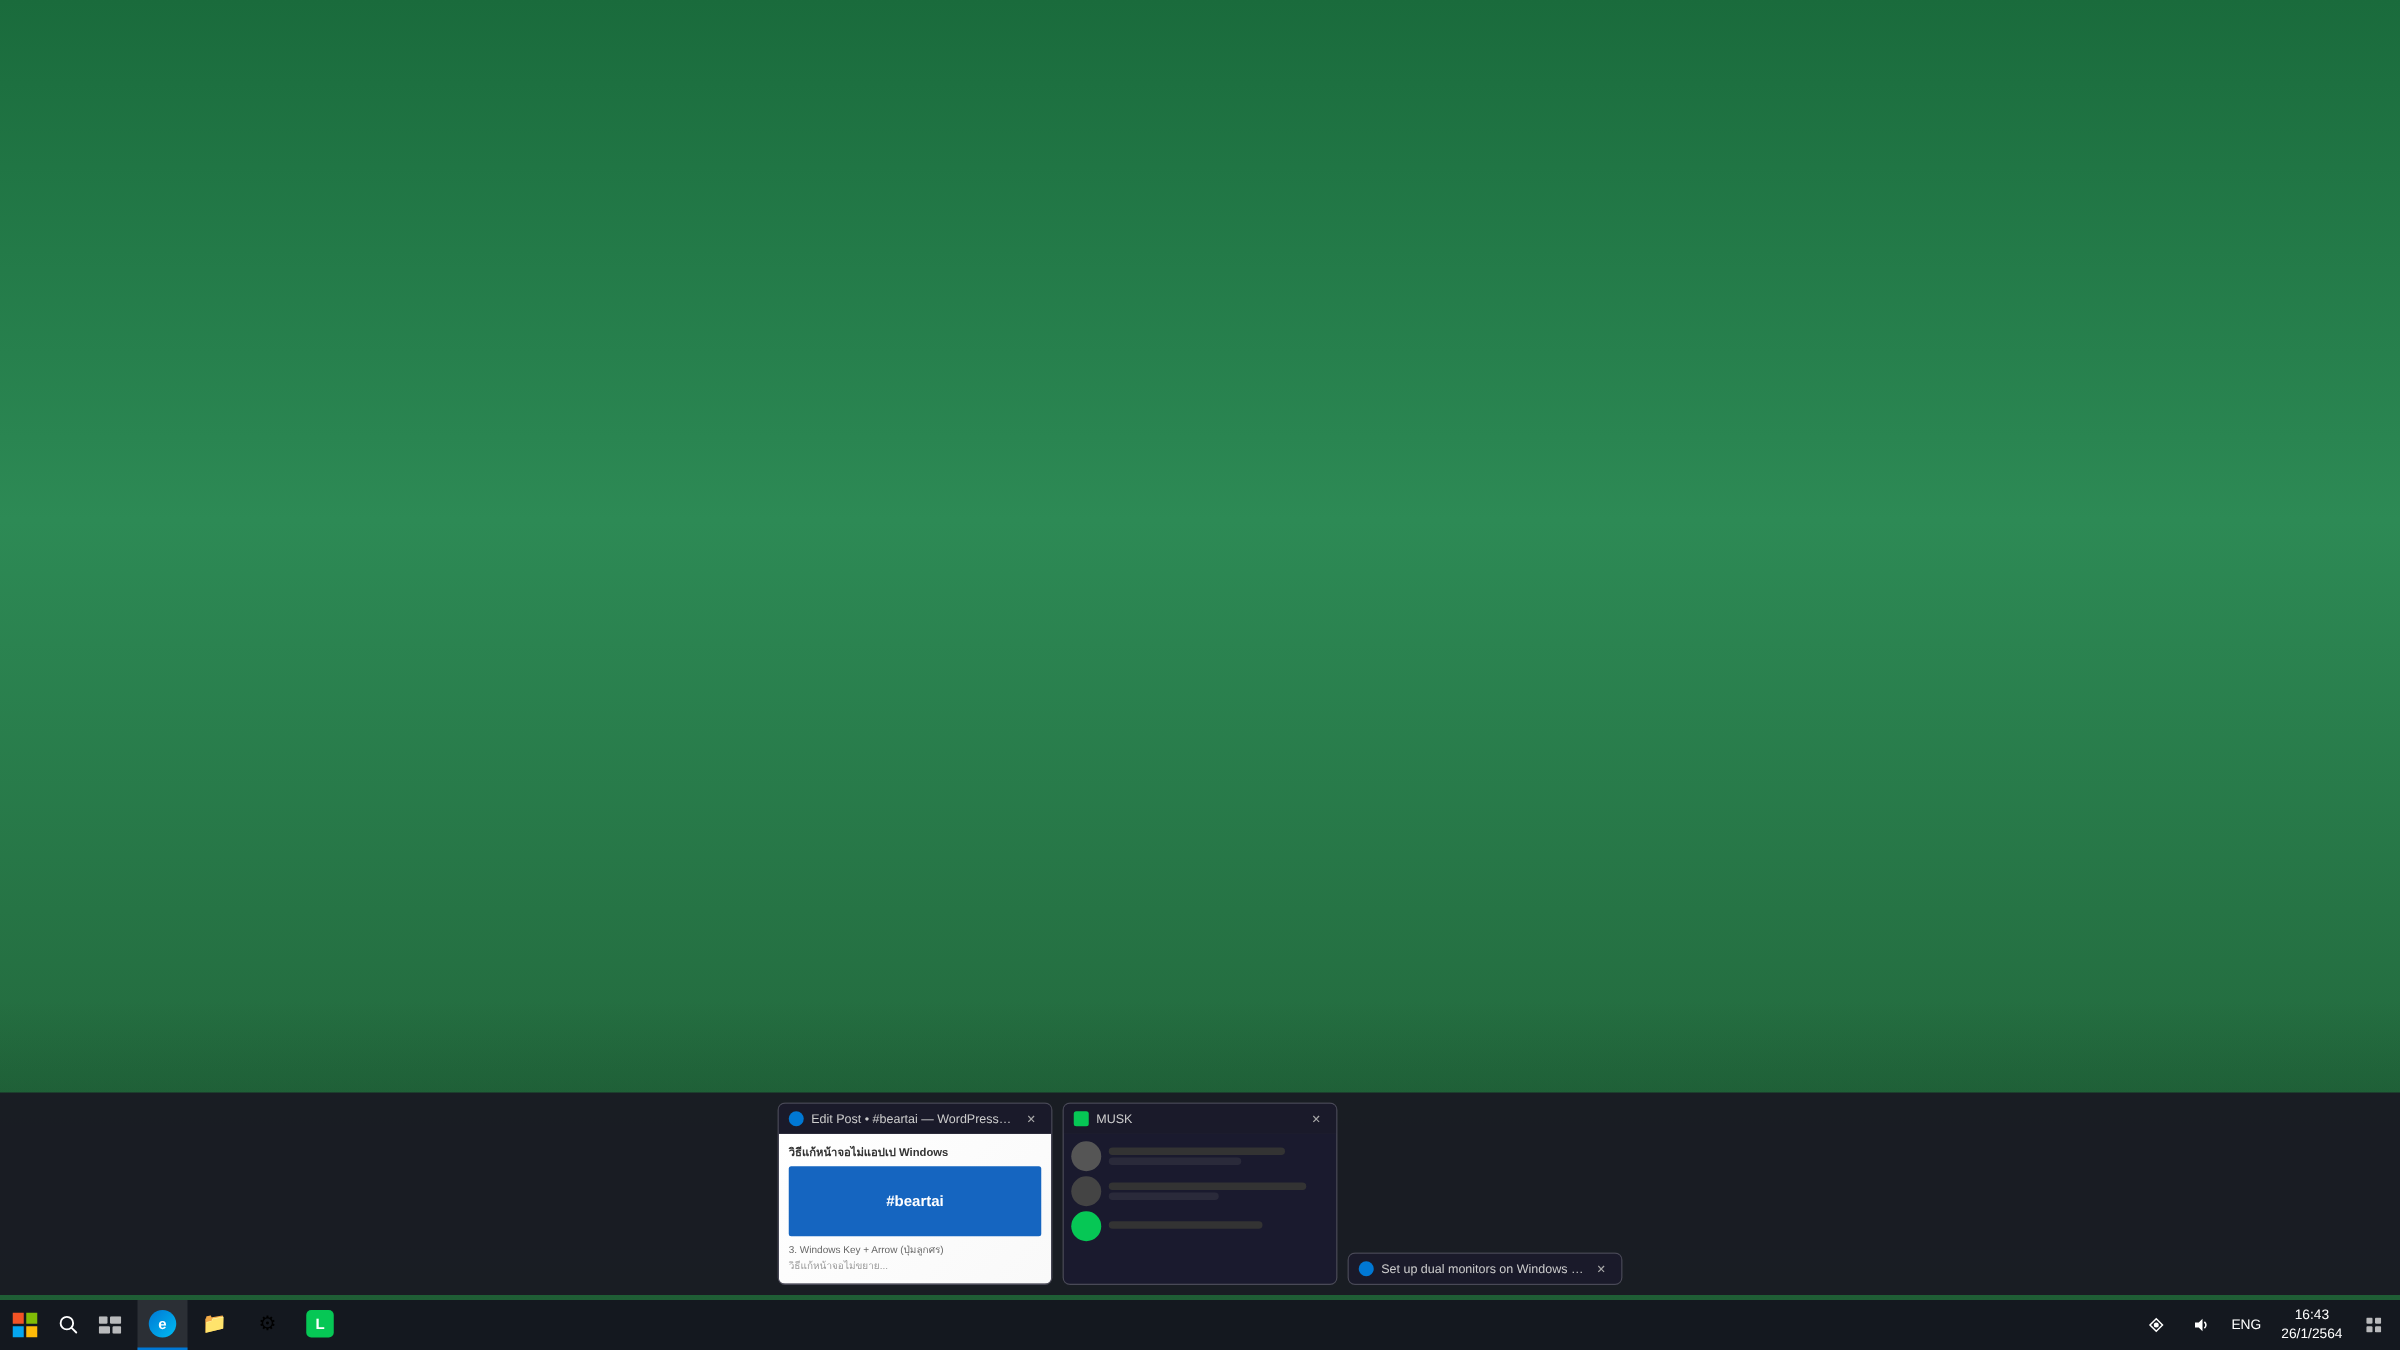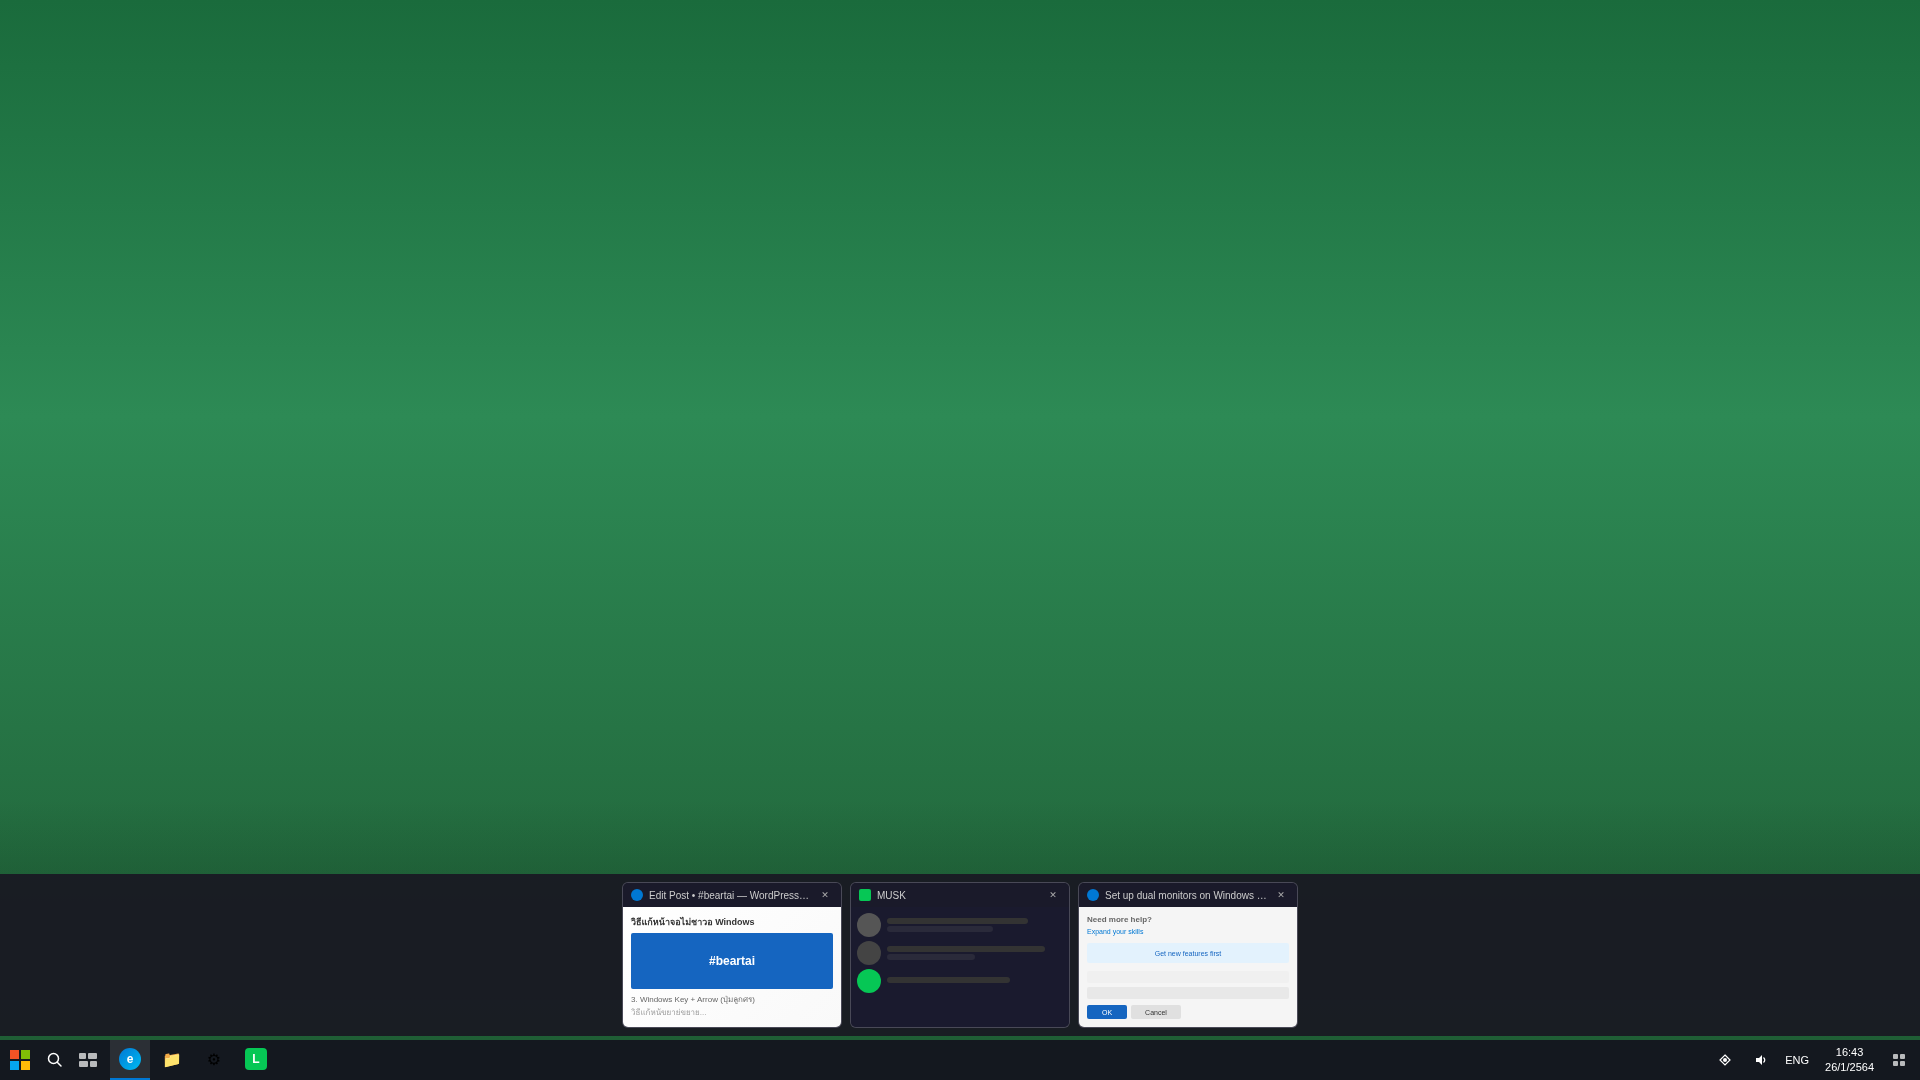--- a/index.html
+++ b/index.html
@@ -640,26 +640,26 @@
 <div class="preview-container">
 
   <div class="preview-window">
     <div class="preview-titlebar">
       <div class="preview-favicon fav-edge" style="width:12px;height:12px;background:#0078d4;border-radius:50%;"></div>
       <span class="preview-label">Edit Post • #beartai — WordPress and 1 more page - Personal-2 - Microsoft Edge</span>
       <div class="preview-close-btn">✕</div>
     </div>
     <div class="preview-content">
       <div class="preview-img-yt" style="padding:8px;">
-        <div style="font-size:9px;color:#333;font-weight:bold;margin-bottom:4px;">วิธีแก้หน้าจอไม่ชาวอ Windows</div>
+        <div style="font-size:9px;color:#333;font-weight:bold;margin-bottom:4px;">วิธีแก้หน้าจอไม่แอปเป Windows</div>
         <div style="width:100%;height:60px;background:#1565c0;border-radius:2px;display:flex;align-items:center;justify-content:center;">
           <span style="color:white;font-size:12px;font-weight:bold;">#beartai</span>
         </div>
         <div style="font-size:8px;color:#666;margin-top:4px;">3. Windows Key + Arrow (ปุ่มลูกศร)</div>
-        <div style="font-size:8px;color:#999;">วิธีแก้หน้ขยาย่ขยาย...</div>
+        <div style="font-size:8px;color:#999;">วิธีแก้หน้าจอไม่ขยาย...</div>
       </div>
     </div>
   </div>
 
   <div class="preview-window">
     <div class="preview-titlebar">
       <div class="preview-favicon" style="width:12px;height:12px;background:#06C755;border-radius:2px;"></div>
       <span class="preview-label">MUSK</span>
       <div class="preview-close-btn">✕</div>
     </div>
@@ -687,35 +687,20 @@
         </div>
       </div>
     </div>
   </div>
 
   <div class="preview-window">
     <div class="preview-titlebar">
       <div class="preview-favicon" style="width:12px;height:12px;background:#0078d4;border-radius:50%;"></div>
       <span class="preview-label">Set up dual monitors on Windows 10 and 1...</span>
       <div class="preview-close-btn">✕</div>
-    </div>
-    <div class="preview-content">
-      <div style="width:100%;height:100%;background:#f5f5f5;padding:8px;display:flex;flex-direction:column;gap:4px;">
-        <div style="font-size:8px;color:#666;font-weight:bold;">Need more help?</div>
-        <div style="font-size:7px;color:#0078d4;margin-bottom:4px;">Expand your skills</div>
-        <div style="display:flex;gap:4px;">
-          <div style="flex:1;height:20px;background:#e3f2fd;border-radius:2px;display:flex;align-items:center;justify-content:center;font-size:7px;color:#1565c0;">Get new features first</div>
-        </div>
-        <div style="height:12px;background:#f0f0f0;border-radius:2px;margin-top:4px;"></div>
-        <div style="height:12px;background:#e8e8e8;border-radius:2px;"></div>
-        <div style="display:flex;gap:4px;margin-top:2px;">
-          <div style="width:40px;height:14px;background:#1565c0;border-radius:2px;display:flex;align-items:center;justify-content:center;font-size:7px;color:white;">OK</div>
-          <div style="width:50px;height:14px;background:#e0e0e0;border-radius:2px;display:flex;align-items:center;justify-content:center;font-size:7px;color:#333;">Cancel</div>
-        </div>
-      </div>
     </div>
   </div>
 </div>
 
 <div class="taskbar">
   <div class="taskbar-start">
     <svg viewBox="0 0 20 20">
       <rect x="0" y="0" width="9" height="9" fill="#f35325"></rect>
       <rect x="11" y="0" width="9" height="9" fill="#81bc06"></rect>
       <rect x="0" y="11" width="9" height="9" fill="#05a6f0"></rect>

